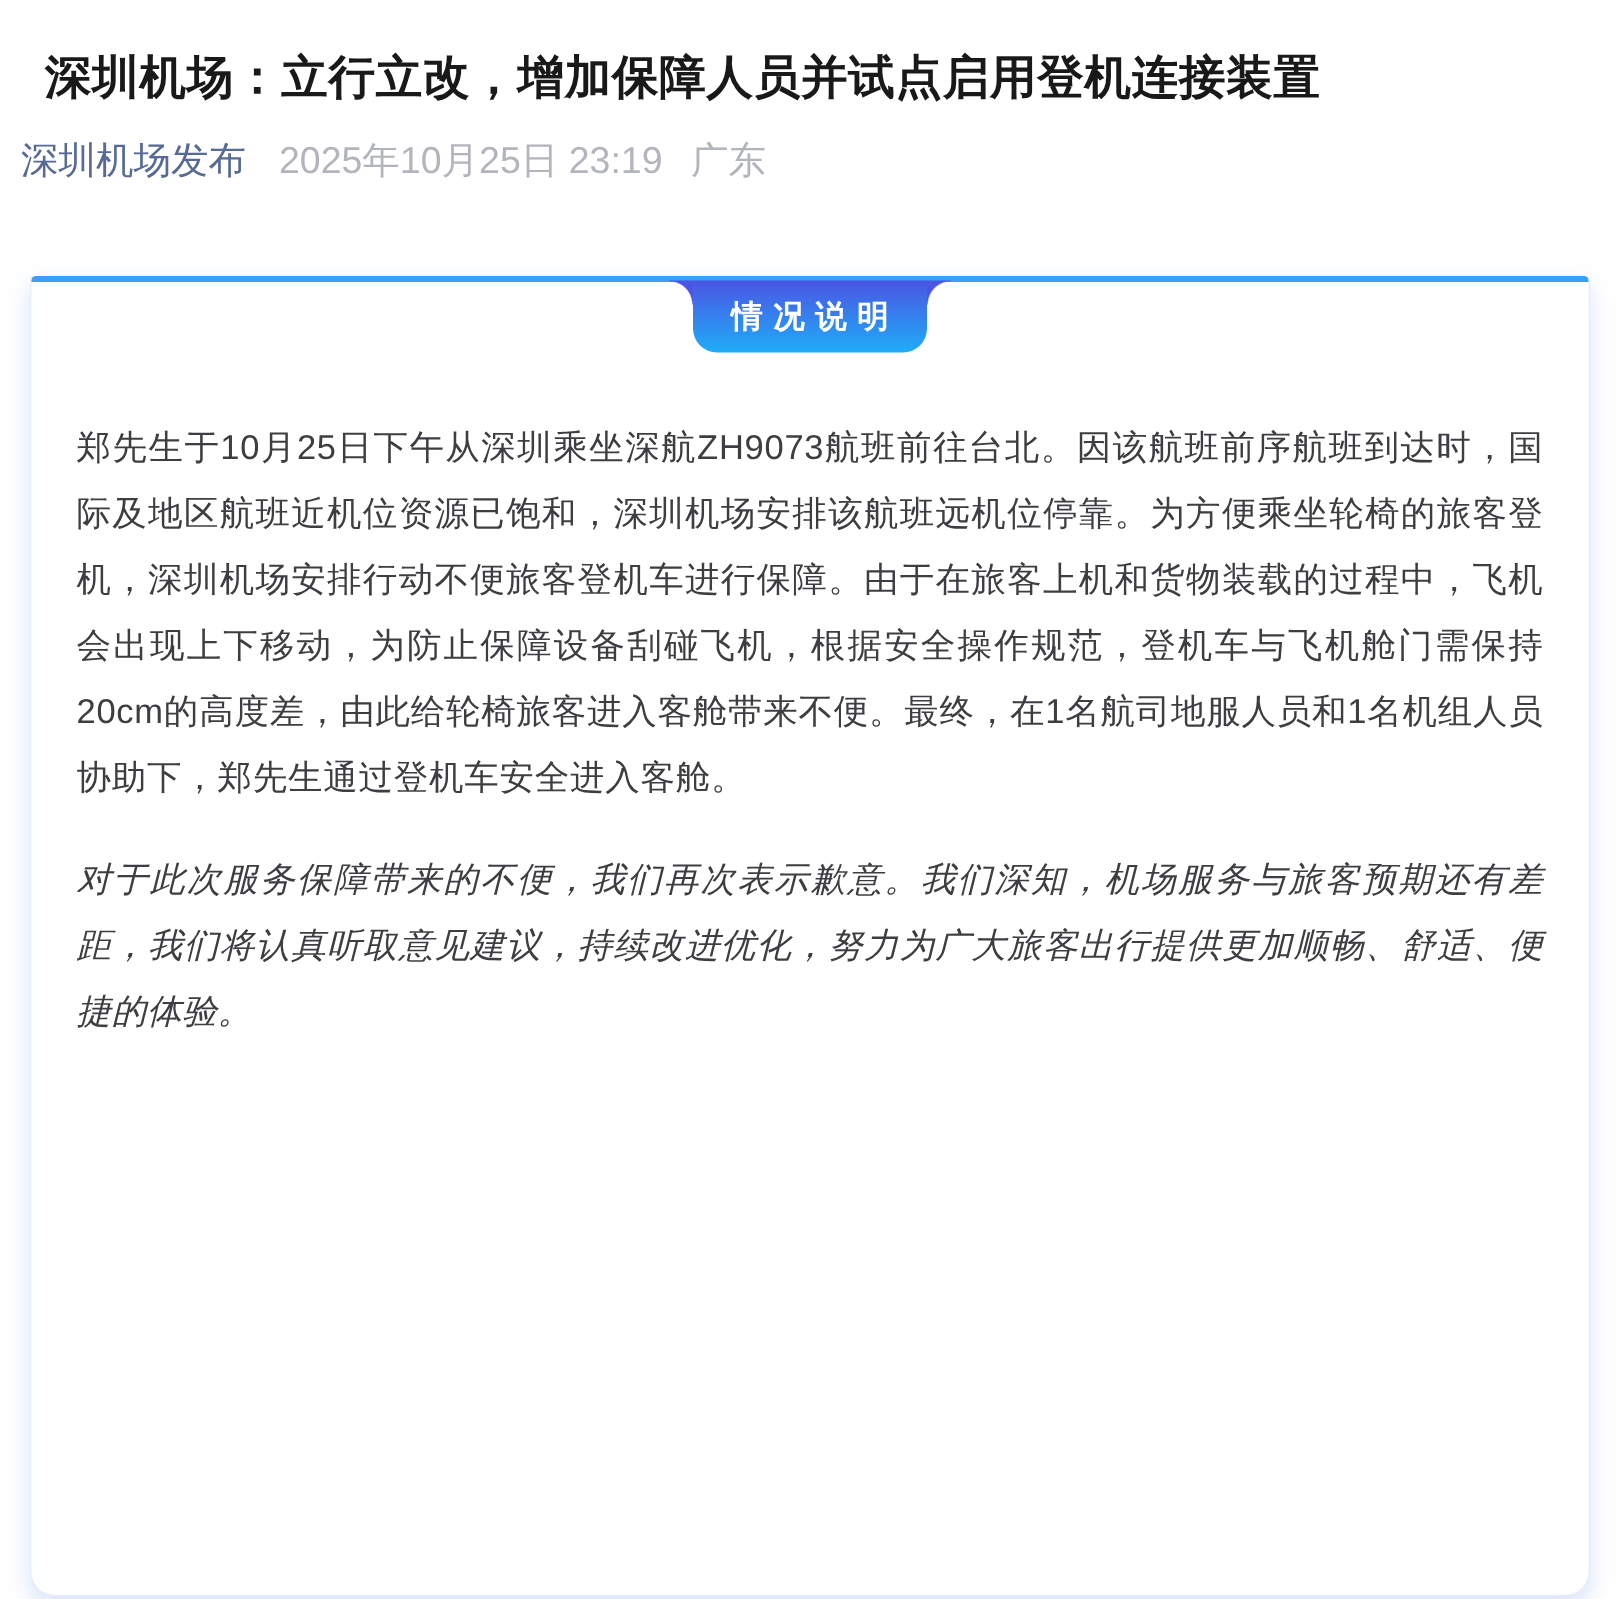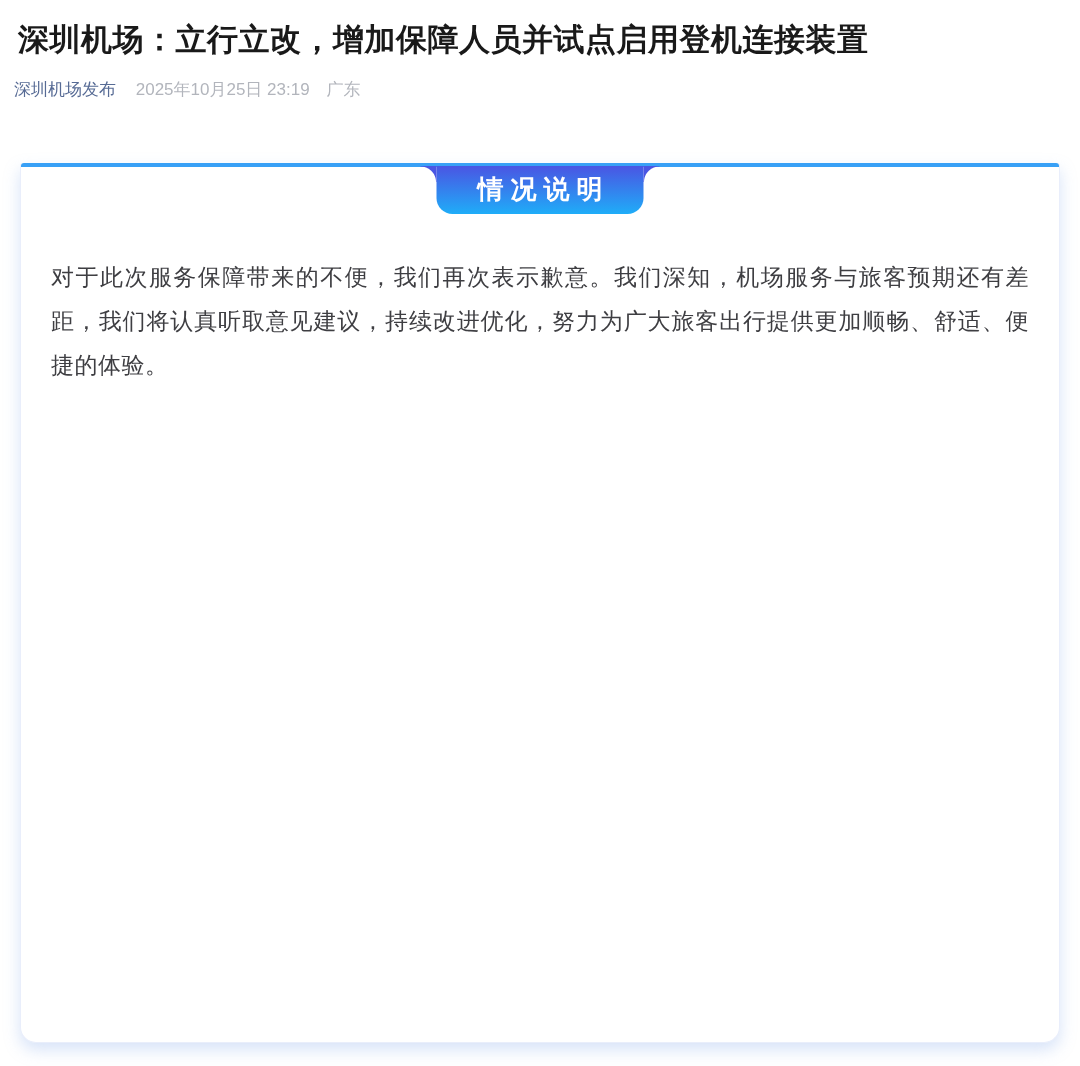--- a/index.html
+++ b/index.html
@@ -8,32 +8,32 @@
     width: 1080px;
     height: 1066px;
     background: #ffffff;
     font-family: "Liberation Sans", "DejaVu Sans", sans-serif;
     overflow: hidden;
   }
 
   .page { position: relative; width: 1080px; height: 1066px; }
 
   .title {
-    margin: 4px;
+    margin: 16px;
     padding: 14px 16px 0 14px;
     font-size: 31px;
     line-height: 1.4;
     font-weight: 700;
     color: #191919;
     letter-spacing: 0.5px;
   }
 
   .byline {
     margin: 19px 14px 0;
-    font-size: 17px;
+    font-size: 25px;
     line-height: 1.2;
     white-space: nowrap;
   }
   .byline .author {
     color: #576b95;
     text-decoration: none;
     cursor: pointer;
     font-weight: 400;
   }
   .byline .meta { color: #b2b5bc; margin-left: 15px; }
@@ -57,29 +57,29 @@
     height: 4px;
     background: #38a0f6;
     border-radius: 3px 3px 0 0;
   }
 
   .ribbon {
     position: absolute;
     top: 3px;
     left: 50%;
     transform: translateX(-50%);
-    width: 207px;
+    width: 156px;
     height: 48px;
     background: linear-gradient(180deg, #4a55e3 0%, #1fadf8 100%);
     border-radius: 0 0 16px 16px;
     display: flex;
     align-items: center;
     justify-content: center;
     color: #ffffff;
-    font-size: 26px;
+    font-size: 21px;
     font-weight: 700;
     letter-spacing: 7px;
     text-indent: 7px;
   }
   
   .ribbon::before, .ribbon::after {
     content: "";
     position: absolute;
     top: 0;
     width: 16px;
@@ -95,21 +95,21 @@
   }
 
   .card p {
     margin: 0 0 24px;
     font-size: 23px;
     line-height: 44px;
     color: #3e3e42;
     text-align: justify;
     letter-spacing: 0.5px;
   }
-  .card p:last-child { margin-bottom: 0; }
+  .card p:last-child { margin-bottom: 0; font-style: italic; }
   .hl { color: #5e97f3; }
 </style>
 </head>
 <body>
 
 <div class="page">
 
   <h1 class="title">深圳机场：立行立改，增加保障人员并试点启用登机连接装置</h1>
 
   <div class="byline">
@@ -119,18 +119,19 @@
   </div>
 
   <div class="card">
     <div class="topline"></div>
 
     <div class="ribbon">
       <span>情况说明</span>
     </div>
 
 
+    <p>郑先生于10月25日下午从深圳乘坐深航ZH9073航班前往台北。因该航班前序航班到达时，国际及地区航班近机位资源已饱和，深圳机场安排该航班远机位停靠。为方便乘坐轮椅的旅客登机，深圳机场安排行动不便旅客登机车进行保障。由于在旅客上机和货物装载的过程中，飞机会出现上下移动，为防止保障设备刮碰飞机，根据安全操作规范，登机车与飞机舱门需保持20cm的高度差，由此给轮椅旅客进入客舱带来不便。最终，在1名航司地服人员和1名机组人员协助下，郑先生通过登机车安全进入客舱。</p>
 
 
     <p>对于此次服务保障带来的不便，我们再次表示歉意。我们深知，机场服务与旅客预期还有差距，我们将认真听取意见建议，持续改进优化，努力为广大旅客出行提供更加顺畅、舒适、便捷的体验。</p>
   </div>
 
 </div>
 
 </body></html>

